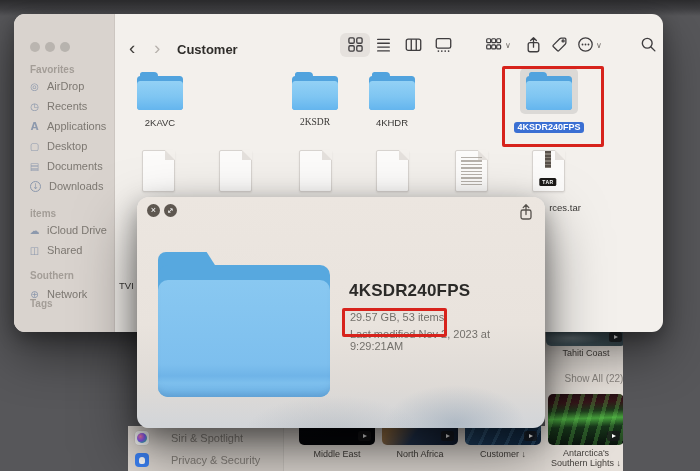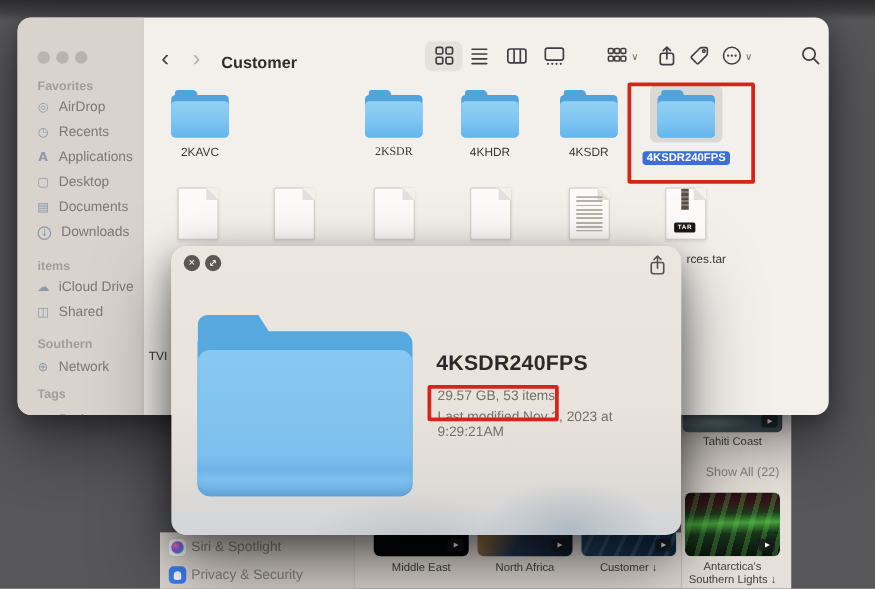--- a/index.html
+++ b/index.html
@@ -8,21 +8,21 @@
        background:#57575a;}
   .abs{position:absolute;}
   .ic{font-family:"DejaVu Sans",sans-serif;}
 
   
   #menubar-band{left:0;top:0;width:700px;height:16px;z-index:0;
     background:linear-gradient(180deg,#2c2c2e 0%,#3e3e41 55%,rgba(87,87,90,0) 100%);}
 
   
   .settings-panel{background:#e6e0da;z-index:1;overflow:hidden;}
-  #settings-right{left:545px;top:280px;width:88px;height:191px;}
+  #settings-right{left:545px;top:280px;width:78px;height:191px;}
   #settings-bottom{left:128px;top:426px;width:417px;height:45px;background:#e5dfd9;}
   #settings-bottom .side-tint{left:0;top:0;width:155px;height:45px;background:#e0dad4;border-right:1px solid rgba(0,0,0,.06);}
 
   .thumb{border-radius:5px;overflow:hidden;}
   .badge{position:absolute;right:4px;bottom:4px;width:13px;height:10px;
     background:rgba(25,25,28,.72);border-radius:2.5px;
     display:flex;align-items:center;justify-content:center;}
   .badge::after{content:'';border-left:4px solid #fff;border-top:2.5px solid transparent;
     border-bottom:2.5px solid transparent;margin-left:1px;}
   .thumb-label{font-size:9px;color:#45413d;text-align:center;line-height:10px;}
@@ -34,21 +34,21 @@
   .na-bg{background:linear-gradient(125deg,#b98f60 0%,#a07748 28%,#243652 55%,#101b2e 100%);}
   .car-bg{background:
     repeating-linear-gradient(115deg,transparent 0 9px,rgba(120,180,220,.22) 9px 12px),
     linear-gradient(115deg,#274b6d 0%,#1b3a5a 40%,#10263f 100%);}
   .ant-bg{background:
     repeating-linear-gradient(105deg,transparent 0 8px,rgba(110,220,90,.25) 8px 12px),
     linear-gradient(178deg,#240f14 0%,#36161a 18%,#1e3a1c 34%,#46a03c 48%,#17351a 64%,#0a120d 100%);}
   .earth-bg{background:linear-gradient(210deg,#e8eef2 0%,#9fb6c6 25%,#32526b 55%,#0d1827 100%);}
   .partial-bg{background:#33424a;}
 
-  .set-row{display:flex;align-items:center;gap:4px;}
+  .set-row{display:flex;align-items:center;gap:22px;}
   .set-label{font-size:11px;color:#8a857f;}
   .siri-ic{width:14px;height:14px;border-radius:4px;background:#fafafa;
     display:flex;align-items:center;justify-content:center;box-shadow:0 0 0 .5px rgba(0,0,0,.08);}
   .siri-orb{width:10px;height:10px;border-radius:50%;
     background:radial-gradient(circle at 35% 35%,#ff7eb3 0%,#8a5cff 45%,#29c3a8 85%);}
   .priv-ic{width:14px;height:14px;border-radius:4px;background:#3b82f6;
     display:flex;align-items:center;justify-content:center;}
   .priv-dot{width:6px;height:7px;border-radius:3px 3px 2px 2px;background:#fff;}
   .show-all{font-size:10px;color:#8b8681;text-align:center;}
 
@@ -217,21 +217,21 @@
       </div>
     <div class="abs srow" style="top:228px;">
         <span class="sic ic">◫</span>
         <span>Shared</span>
       </div>
     <div class="abs shead" style="top:256px;">Southern</div>
     <div class="abs srow" style="top:272px;">
         <span class="sic ic">⊕</span>
         <span>Network</span>
       </div>
-    <div class="abs shead" style="top:296px;">Tags</div>
+    <div class="abs shead" style="top:284px;">Tags</div>
     <div class="abs srow" style="top:314px;">
         <span class="sic ic red">●</span>
         <span>Red</span>
       </div>
   </div>
 
   <span class="abs nav-chev" style="left:115px;top:24px;">‹</span>
   <span class="abs nav-chev fwd" style="left:140px;top:24px;">›</span>
   <span id="ftitle" class="abs" style="left:163px;top:28px;">Customer</span>
 
@@ -324,28 +324,20 @@
     <div class="flabel">2KSDR</div>
   </div>
   <div class="abs fitem" style="left:343px;">
     <div class="ficon">
         <i class="tab"></i>
         <i class="back"></i>
         <i class="front"></i>
       </div>
     <div class="flabel">4KHDR</div>
   </div>
-  <div class="abs fitem" style="left:422px;">
-    <div class="ficon">
-        <i class="tab"></i>
-        <i class="back"></i>
-        <i class="front"></i>
-      </div>
-    <div class="flabel">4KSDR</div>
-  </div>
   <div class="abs fitem" style="left:500px;">
     <div class="selwrap">
       <div class="ficon">
           <i class="tab"></i>
           <i class="back"></i>
           <i class="front"></i>
         </div>
     </div>
     <div class="flabel"><span class="pill">4KSDR240FPS</span></div>
   </div>

